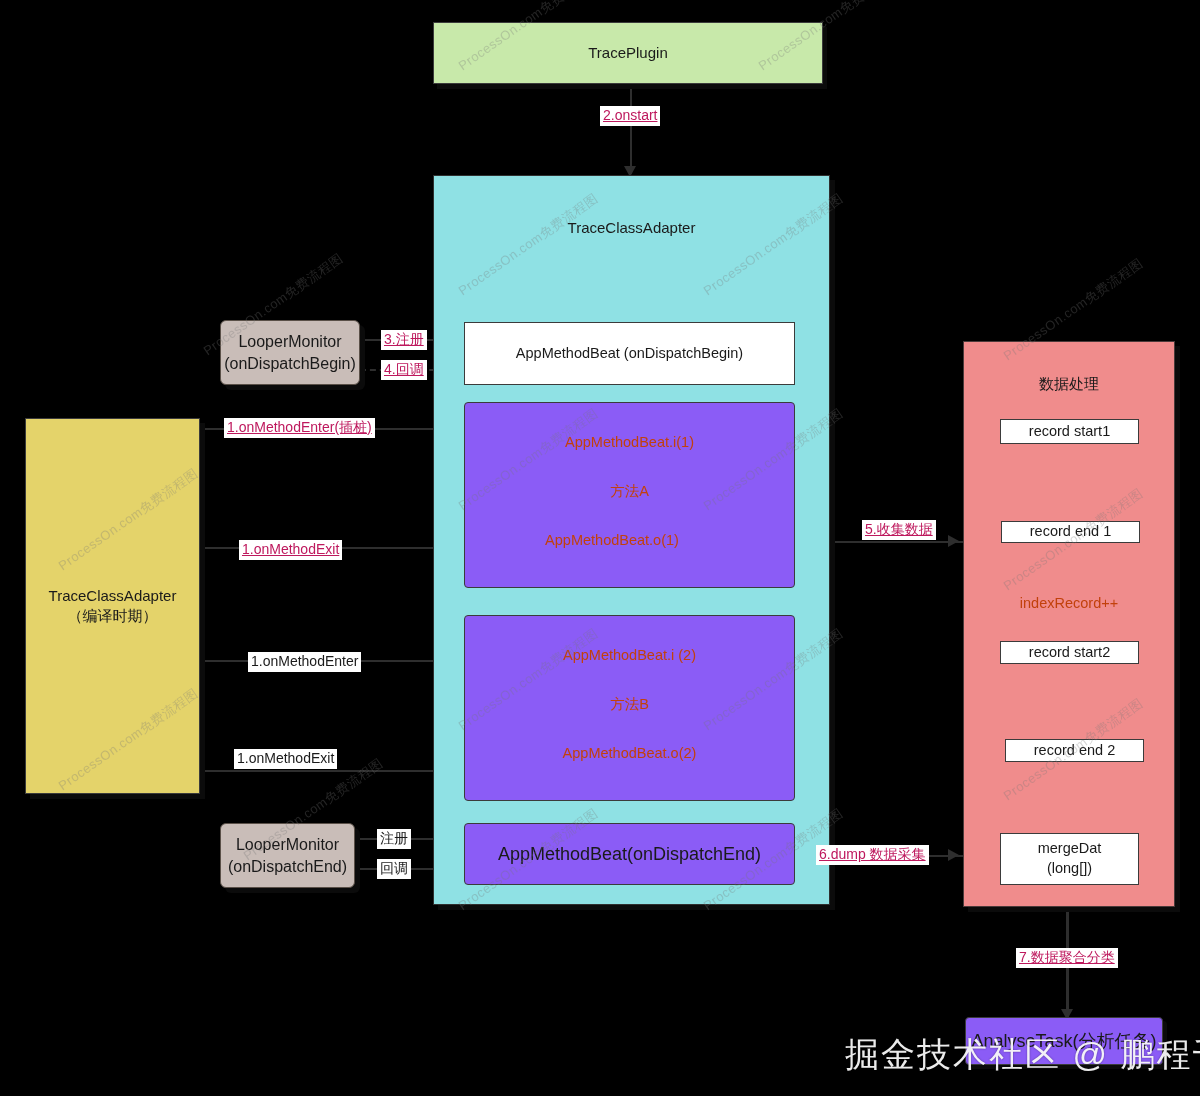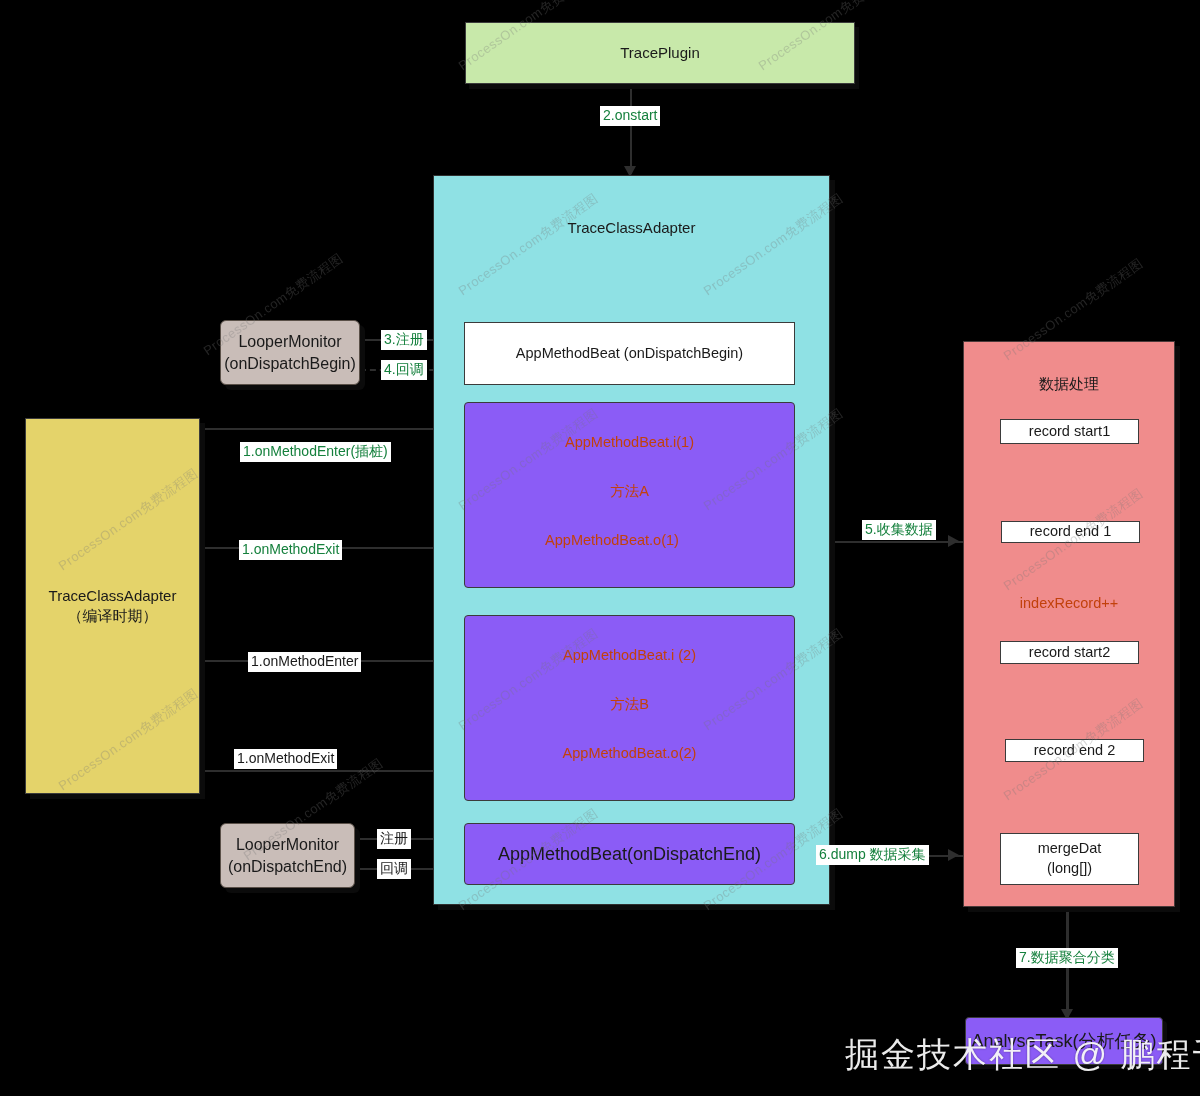--- a/index.html
+++ b/index.html
@@ -27,21 +27,20 @@
     line-height: 1.35;
     z-index: 4;
   }
   .node .nlabel { white-space: pre-line; }
 
   .green-box {
     background: #c8e9aa;
     border: 1.5px solid #3b3b3b;
     font-size: 15px;
     box-shadow: 4px 5px 0 #0b0b0b;
-    margin-left: 32px;
   }
   .cyan-box {
     background: #8fe1e4;
     border: 1.5px solid #2f2f2f;
     box-shadow: 5px 5px 0 #0b0b0b;
     align-items: flex-start;
     justify-content: center;
   }
   .cyan-box > .nlabel {
     margin-top: 42px;
@@ -128,21 +127,21 @@
   
   .edge-label {
     position: absolute;
     background: #ffffff;
     padding: 1px 3px;
     font-size: 14px;
     white-space: nowrap;
     z-index: 6;
     line-height: 1.25;
   }
-  .lbl-red { color: #15803d; }
+  .lbl-red { color: #be185d; text-decoration: underline; }
   .lbl-dark { color: #1a1a1a; }
 
   
   .wm {
     position: absolute;
     color: rgba(120,120,120,0.30);
     font-size: 13px;
     white-space: nowrap;
     transform: rotate(-35deg);
     transform-origin: left top;
@@ -230,21 +229,21 @@
   <div class="edge-label lbl-red" style="left:381px; top:330px;">3.注册</div>
 
   <div class="dash-h" style="left:360px; top:369px; width:105px;"></div>
   <div class="arrow-r" style="left:452px; top:363px;"></div>
   <div class="edge-label lbl-red" style="left:381px; top:360px;">4.回调</div>
 
   <div class="line-h" style="left:200px; top:428px; width:300px;"></div>
   <div class="arrow-r" style="left:492px; top:432px;"></div>
   <div class="line-v" style="left:498px; top:428px; height:10px;"></div>
   <div class="line-h" style="left:440px; top:438px; width:60px;"></div>
-  <div class="edge-label lbl-red" style="left:240px; top:418px;margin-top:24px;">1.onMethodEnter(插桩)</div>
+  <div class="edge-label lbl-red" style="left:224px; top:418px;">1.onMethodEnter(插桩)</div>
 
   <div class="line-h" style="left:200px; top:547px; width:300px;"></div>
   <div class="arrow-r" style="left:492px; top:541px;"></div>
   <div class="edge-label lbl-red" style="left:239px; top:540px;">1.onMethodExit</div>
 
   <div class="line-h" style="left:200px; top:660px; width:300px;"></div>
   <div class="arrow-r" style="left:492px; top:654px;"></div>
   <div class="edge-label lbl-dark" style="left:248px; top:652px;">1.onMethodEnter</div>
 
   <div class="line-h" style="left:200px; top:770px; width:300px;"></div>

